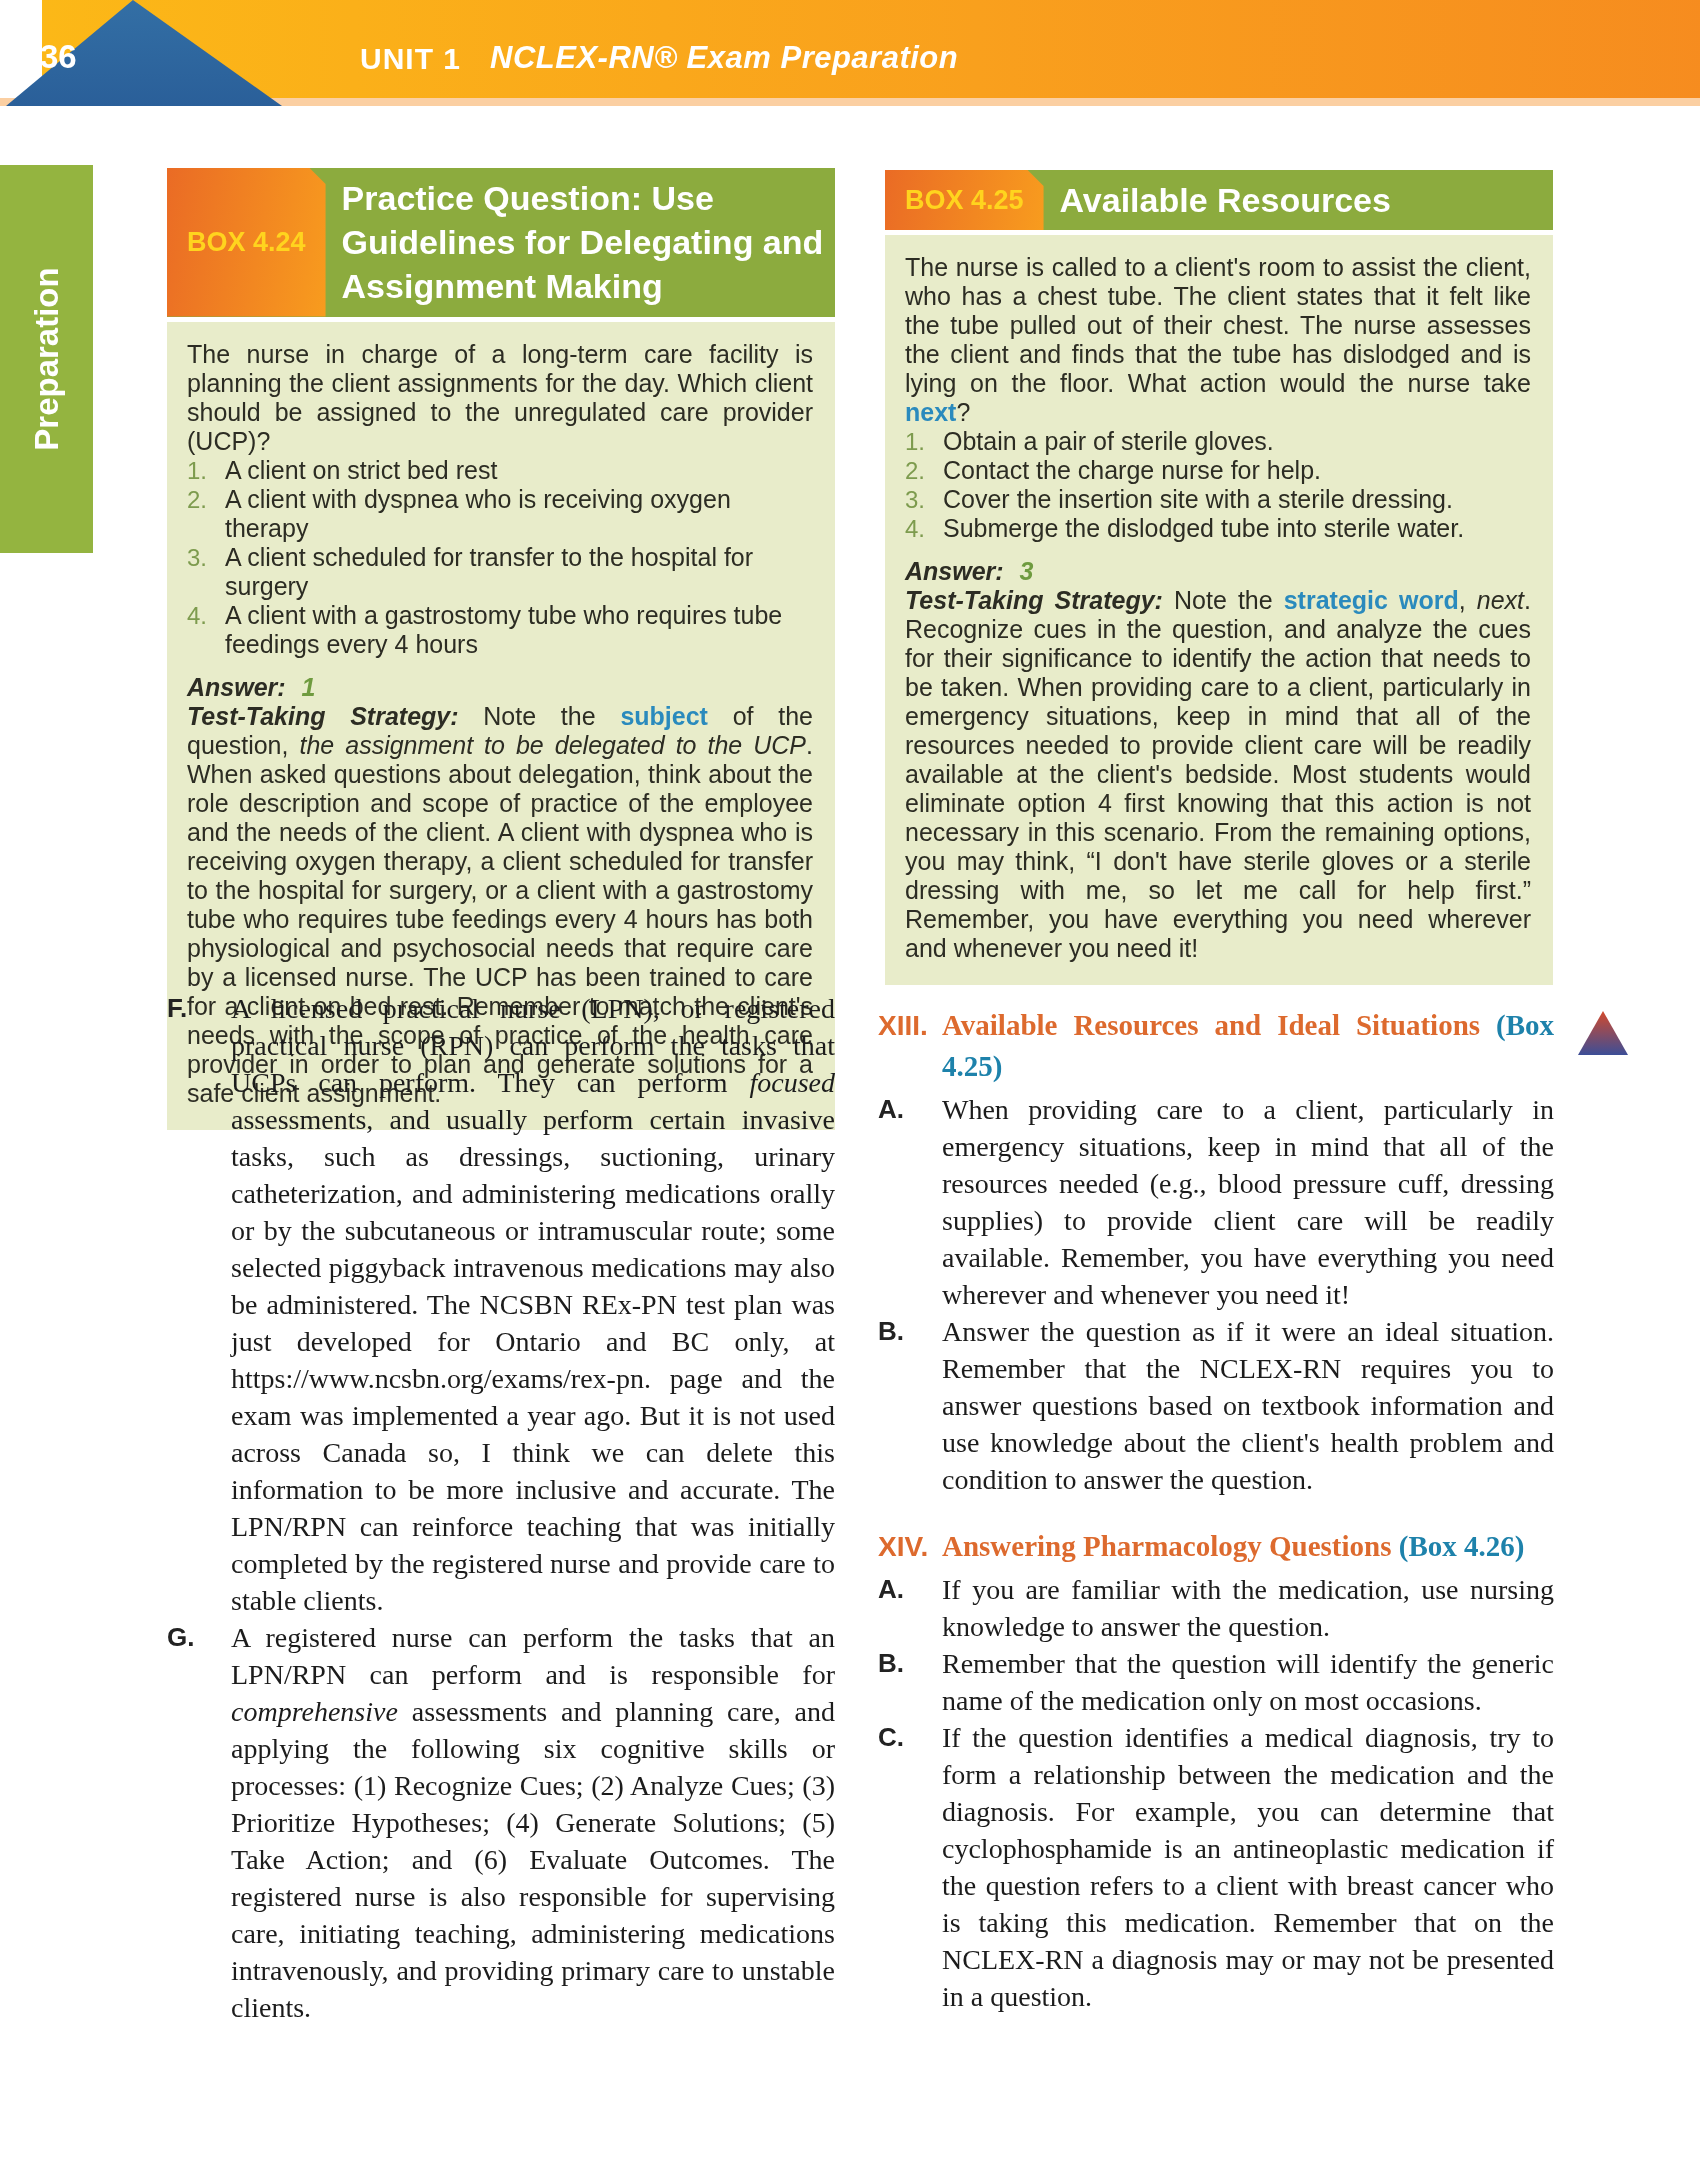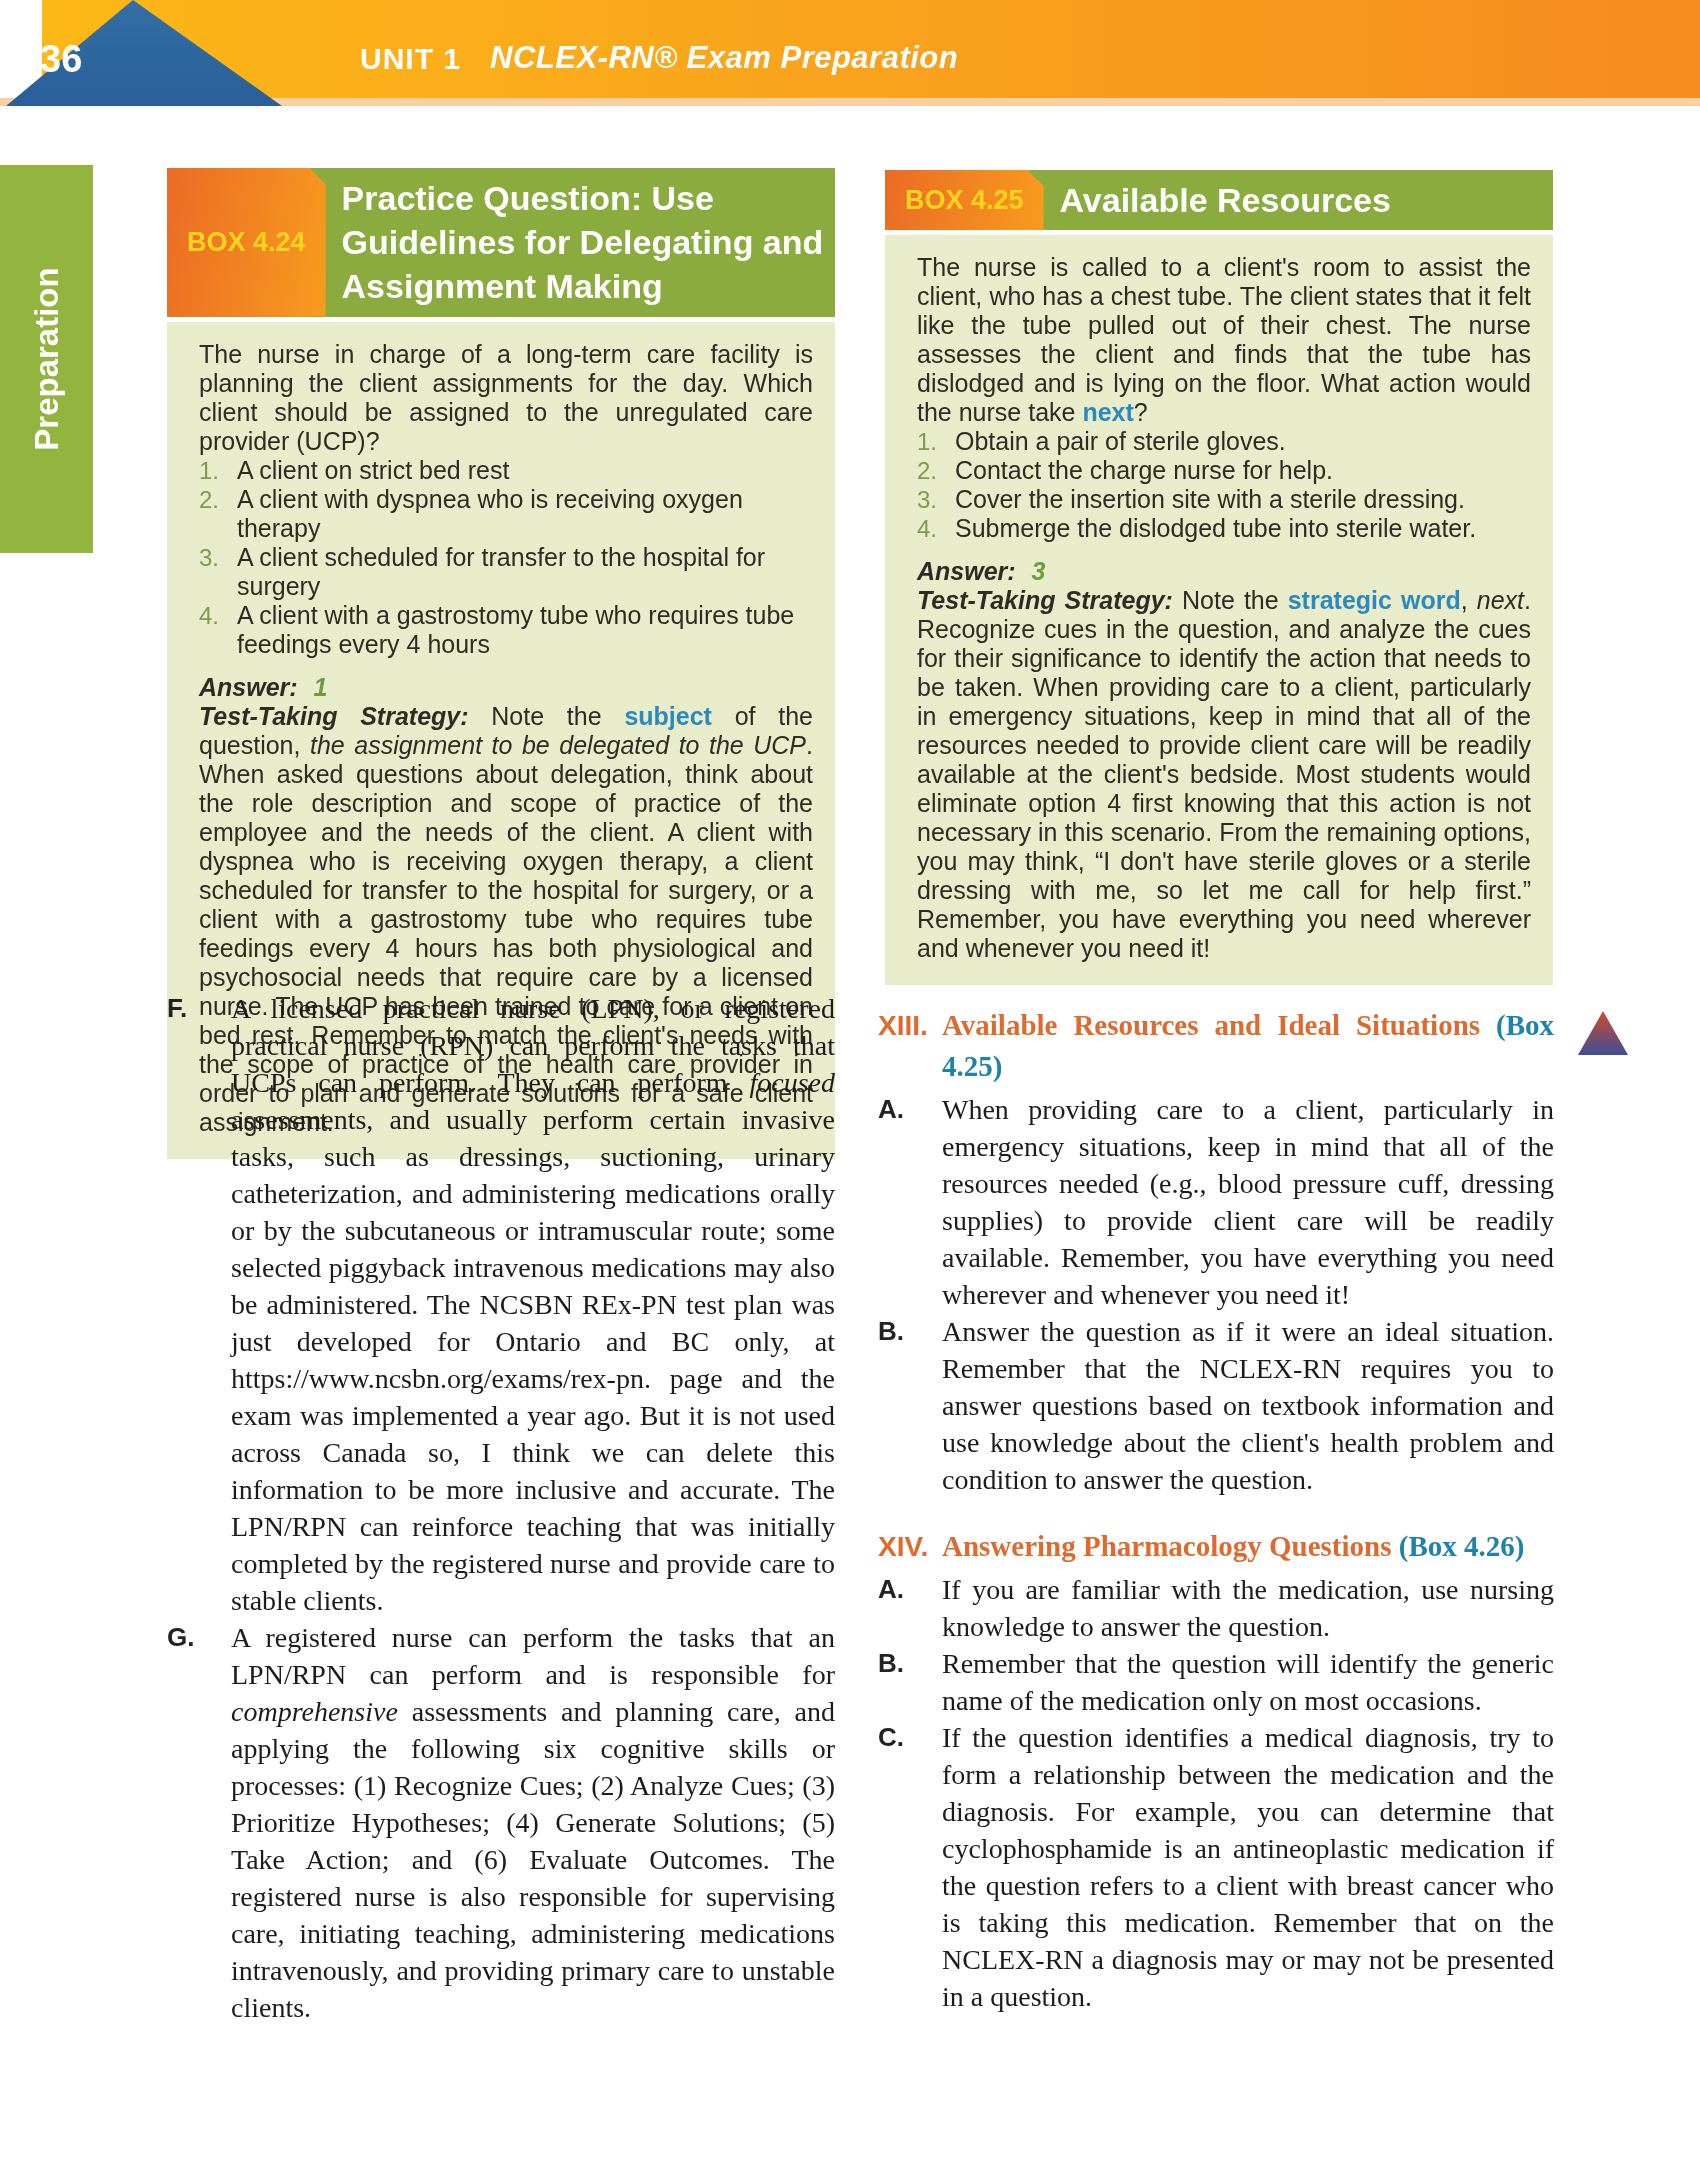--- a/index.html
+++ b/index.html
@@ -5,40 +5,40 @@
   html,body{margin:0;padding:0;background:#ffffff;}
   body{width:1700px;height:2175px;position:relative;font-family:"Liberation Sans",sans-serif;overflow:hidden;}
 
   
   .header{position:absolute;top:0;left:0;width:1700px;height:98px;
     background:linear-gradient(90deg,#fcb817 0%,#f9a01d 55%,#f68b1f 100%);margin-left:42px;}
   .header-substrip{position:absolute;top:98px;left:0;width:1700px;height:8px;background:#fbcfa2;}
   .page-tri{position:absolute;top:0;left:6px;width:276px;height:106px;
     background:linear-gradient(180deg,#336fa5,#2a5f99);
     clip-path:polygon(46% 0,100% 100%,0 100%);}
-  .page-num{position:absolute;top:38px;left:40px;color:#fff;font-weight:bold;font-size:38px;}
+  .page-num{position:absolute;top:38px;left:40px;color:#fff;font-weight:bold;font-size:33px;}
   .unit-label{position:absolute;top:42px;left:318px;color:#fff;font-weight:bold;font-size:30px;letter-spacing:1px;}
   .book-title{position:absolute;top:40px;left:448px;color:#fff;font-style:italic;font-weight:bold;font-size:31px;letter-spacing:.5px;}
 
   
   .side-tab{position:absolute;left:0;top:165px;width:93px;height:388px;background:var(--tab-green);}
   .side-tab span{position:absolute;left:50%;top:50%;transform:translate(-50%,-50%) rotate(-90deg);
     color:#fff;font-weight:bold;font-size:33px;white-space:nowrap;}
 
   
   .box{position:absolute;width:668px;}
   .box-a{left:167px;top:168px;}
   .box-b{left:885px;top:170px;}
   .box-header{display:flex;align-items:stretch;background:var(--box-green);margin-bottom:5px;}
   .box-label{flex:none;display:flex;align-items:center;padding:0 20px;
     background:linear-gradient(100deg,#ea6b25 0%,#f89c1e 100%);
     color:#ffd41e;font-weight:bold;font-size:27px;
     clip-path:polygon(0 0,calc(100% - 16px) 0,100% 16px,100% 100%,0 100%);}
   .box-title{color:#fff;font-weight:bold;font-size:34px;line-height:1.3;padding:8px 6px 8px 16px;}
-  .box-body{background:var(--box-bg);padding:18px 22px 22px 32px;
+  .box-body{background:var(--box-bg);padding:18px 22px 22px 20px;
     font-size:25px;line-height:29px;color:#2c2c23;}
   .box-intro{text-align:justify;}
   .opt{display:flex;}
   .opt-num{flex:none;width:38px;color:var(--list-green);font-size:24px;}
   .opt-text{flex:1;}
   .answer-line{margin-top:14px;}
   .ans-label{font-weight:bold;font-style:italic;margin-top:32px;}
   .ans-num{font-weight:bold;font-style:italic;color:var(--ans-green);margin-left:9px;}
   .strategy{text-align:justify;}
 

